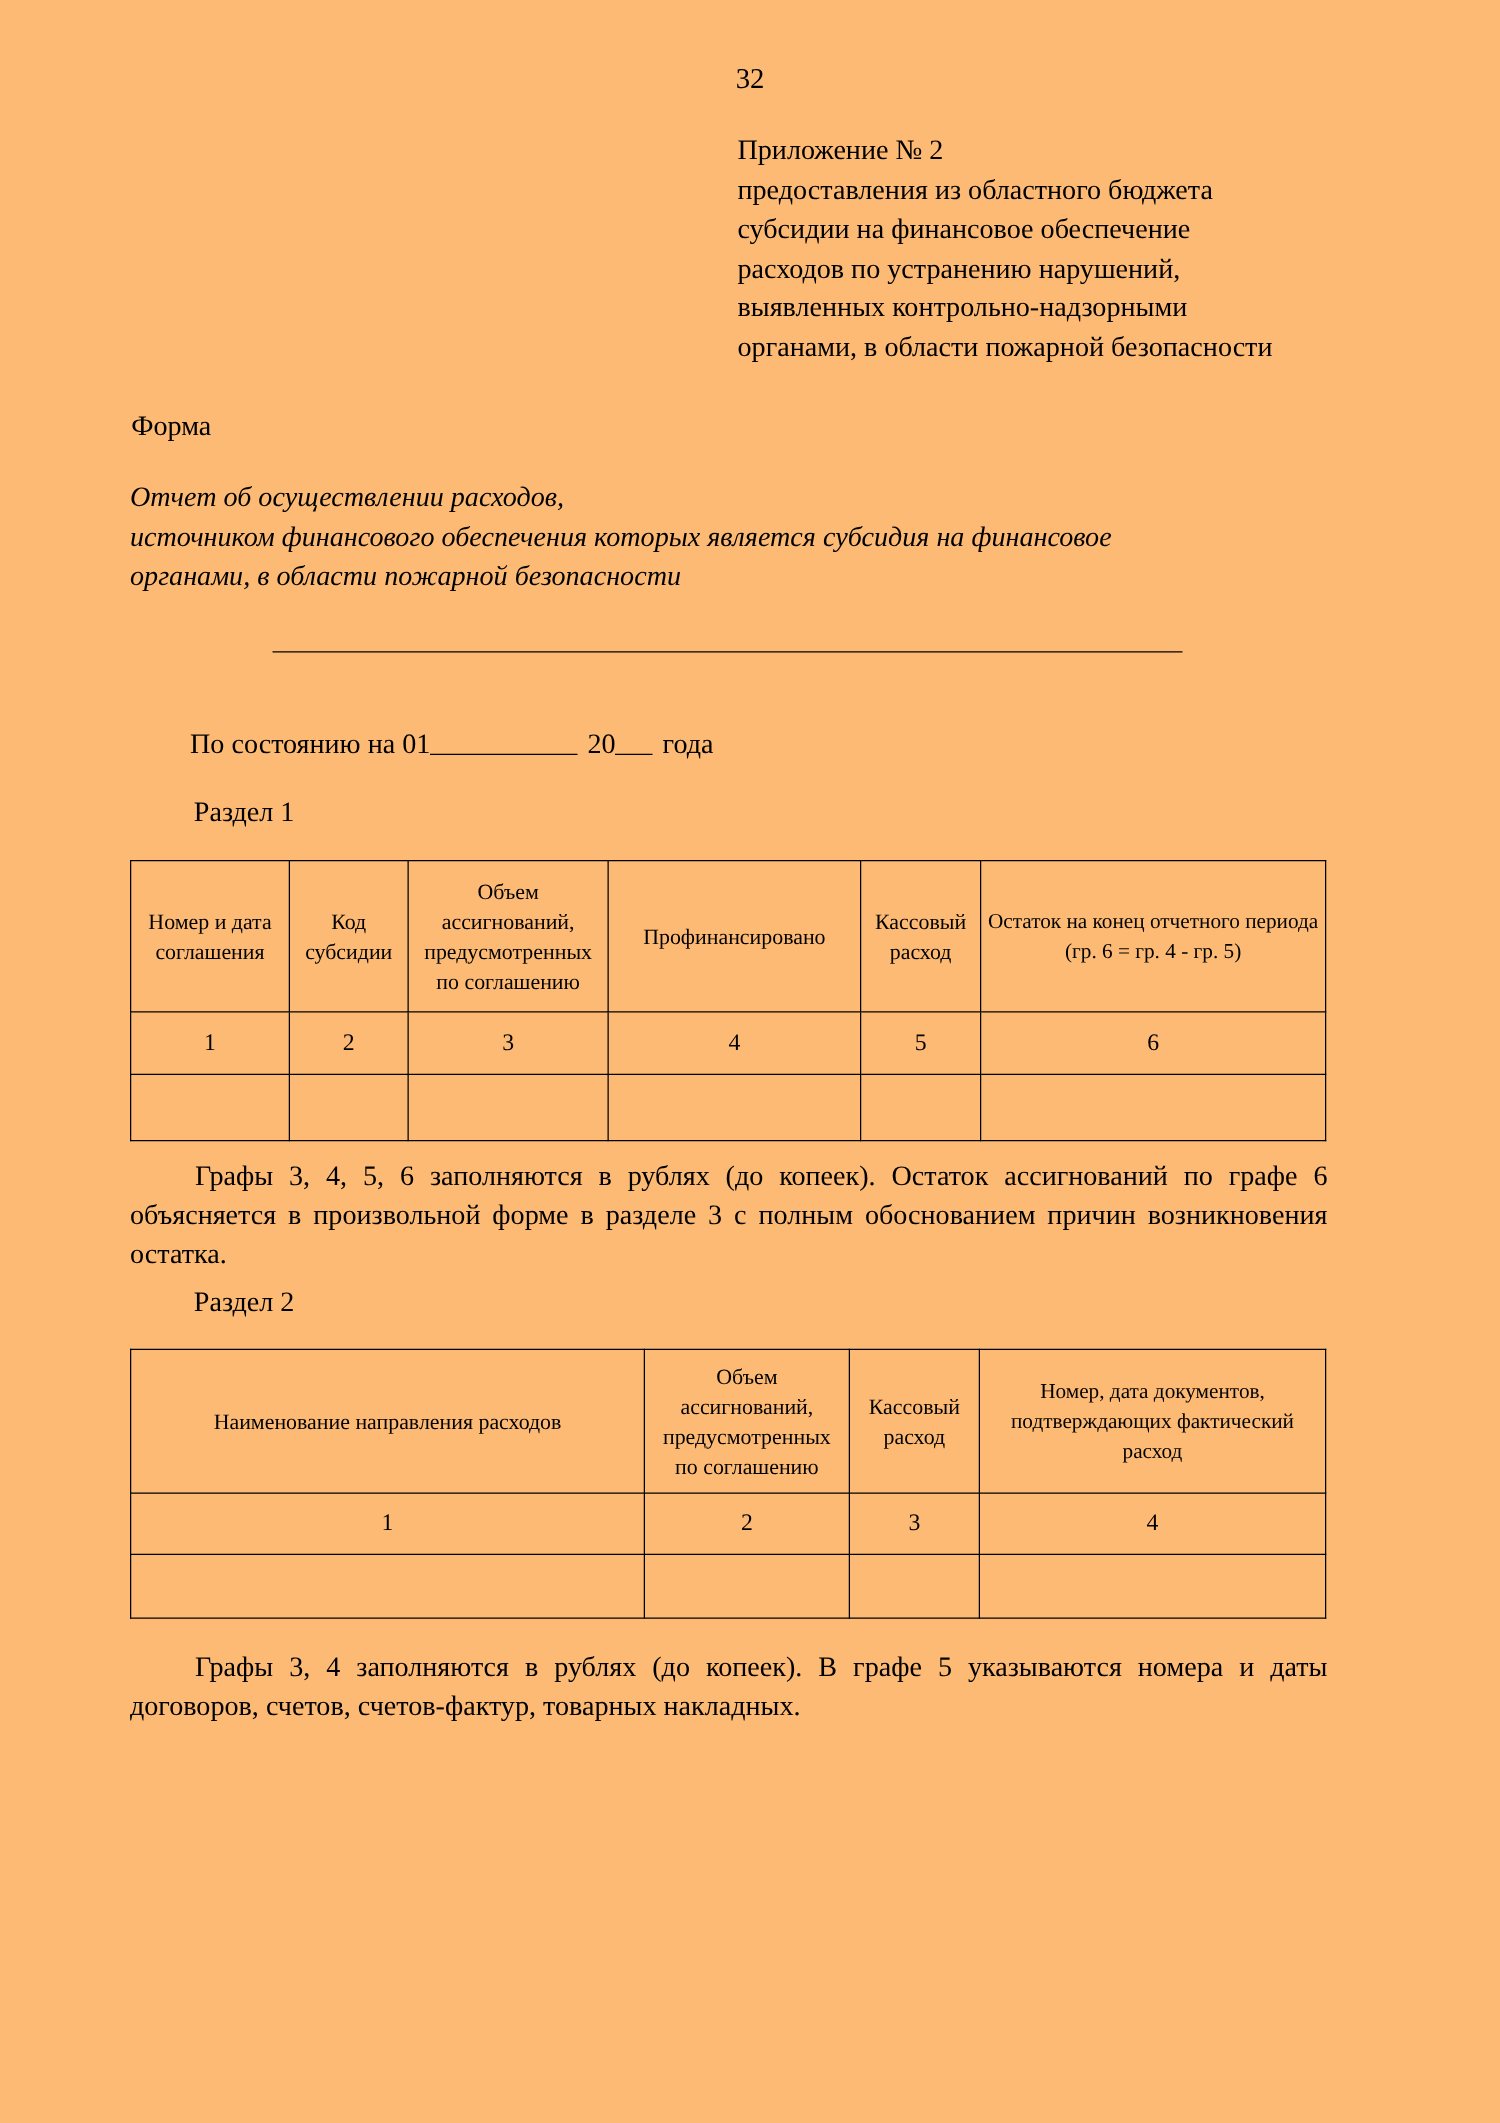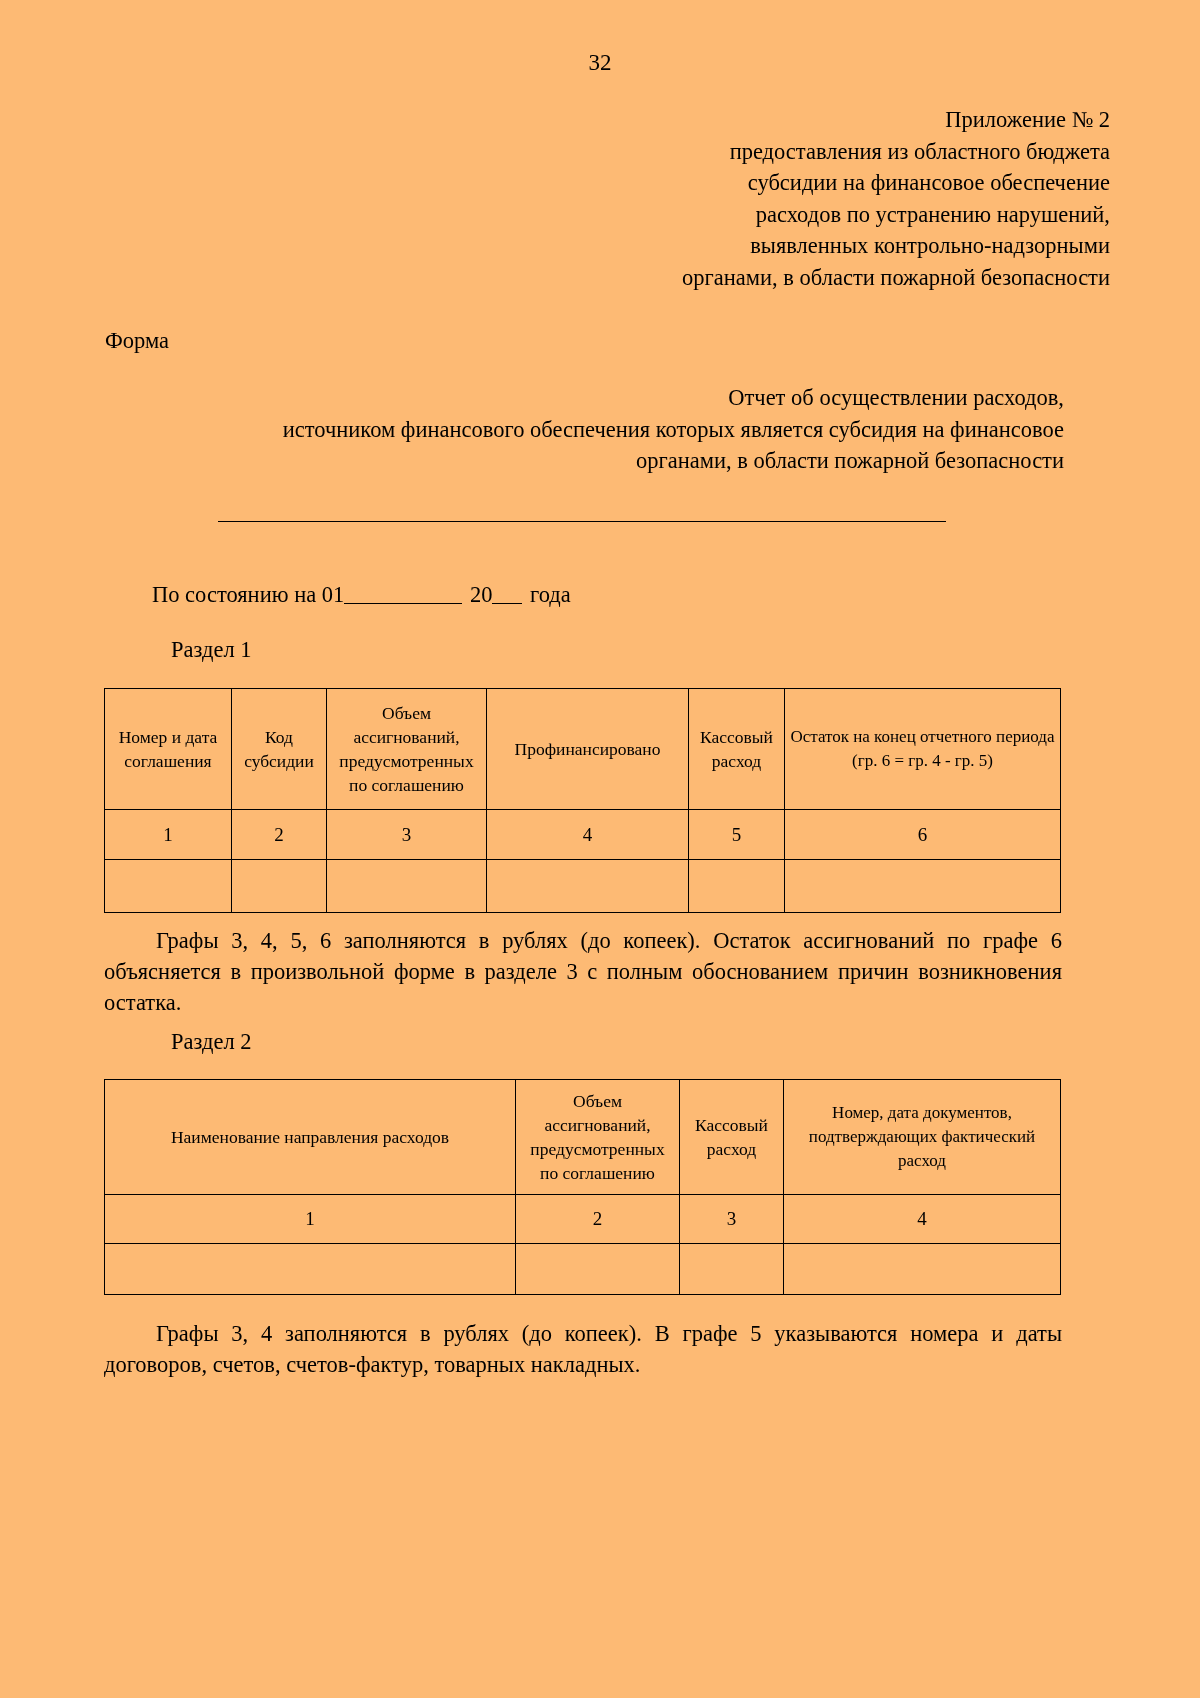--- a/index.html
+++ b/index.html
@@ -30,42 +30,43 @@
   }
 
   
   .appendix-block {
     position: absolute;
     top: 104px;
     left: 590px;
     width: 520px;
     font-size: 22.5px;
     line-height: 31.6px;
-    text-align: right;
+    text-align: left;
   }
   .appendix-block div { white-space: nowrap; }
 
   
   .form-label {
     position: absolute;
     top: 327px;
     left: 105px;
     font-size: 22.5px;
     line-height: 28px;
   }
 
   
   .doc-title {
     position: absolute;
     top: 382px;
     left: 104px;
     width: 960px;
-    text-align: right;
+    text-align: left;
     font-size: 22.5px;
     line-height: 31.5px;
+    font-style: italic;
   }
 
   
   .inst-rule {
     position: absolute;
     top: 521px;
     left: 218px;
     width: 728px;
     border-bottom: 1.6px solid #000;
   }
@@ -100,21 +101,20 @@
     border-bottom: 1.4px solid #000;
     margin: 0 2px -2px 0;
   }
 
   
   .section-heading {
     position: absolute;
     left: 155px;
     font-size: 22.5px;
     line-height: 28px;
-    margin-left: 16px;
   }
   #section-1-heading { top: 636px; }
   #section-2-heading { top: 1028px; }
 
   
   table.form-table {
     position: absolute;
     left: 104px;
     width: 956px;
     border-collapse: collapse;

